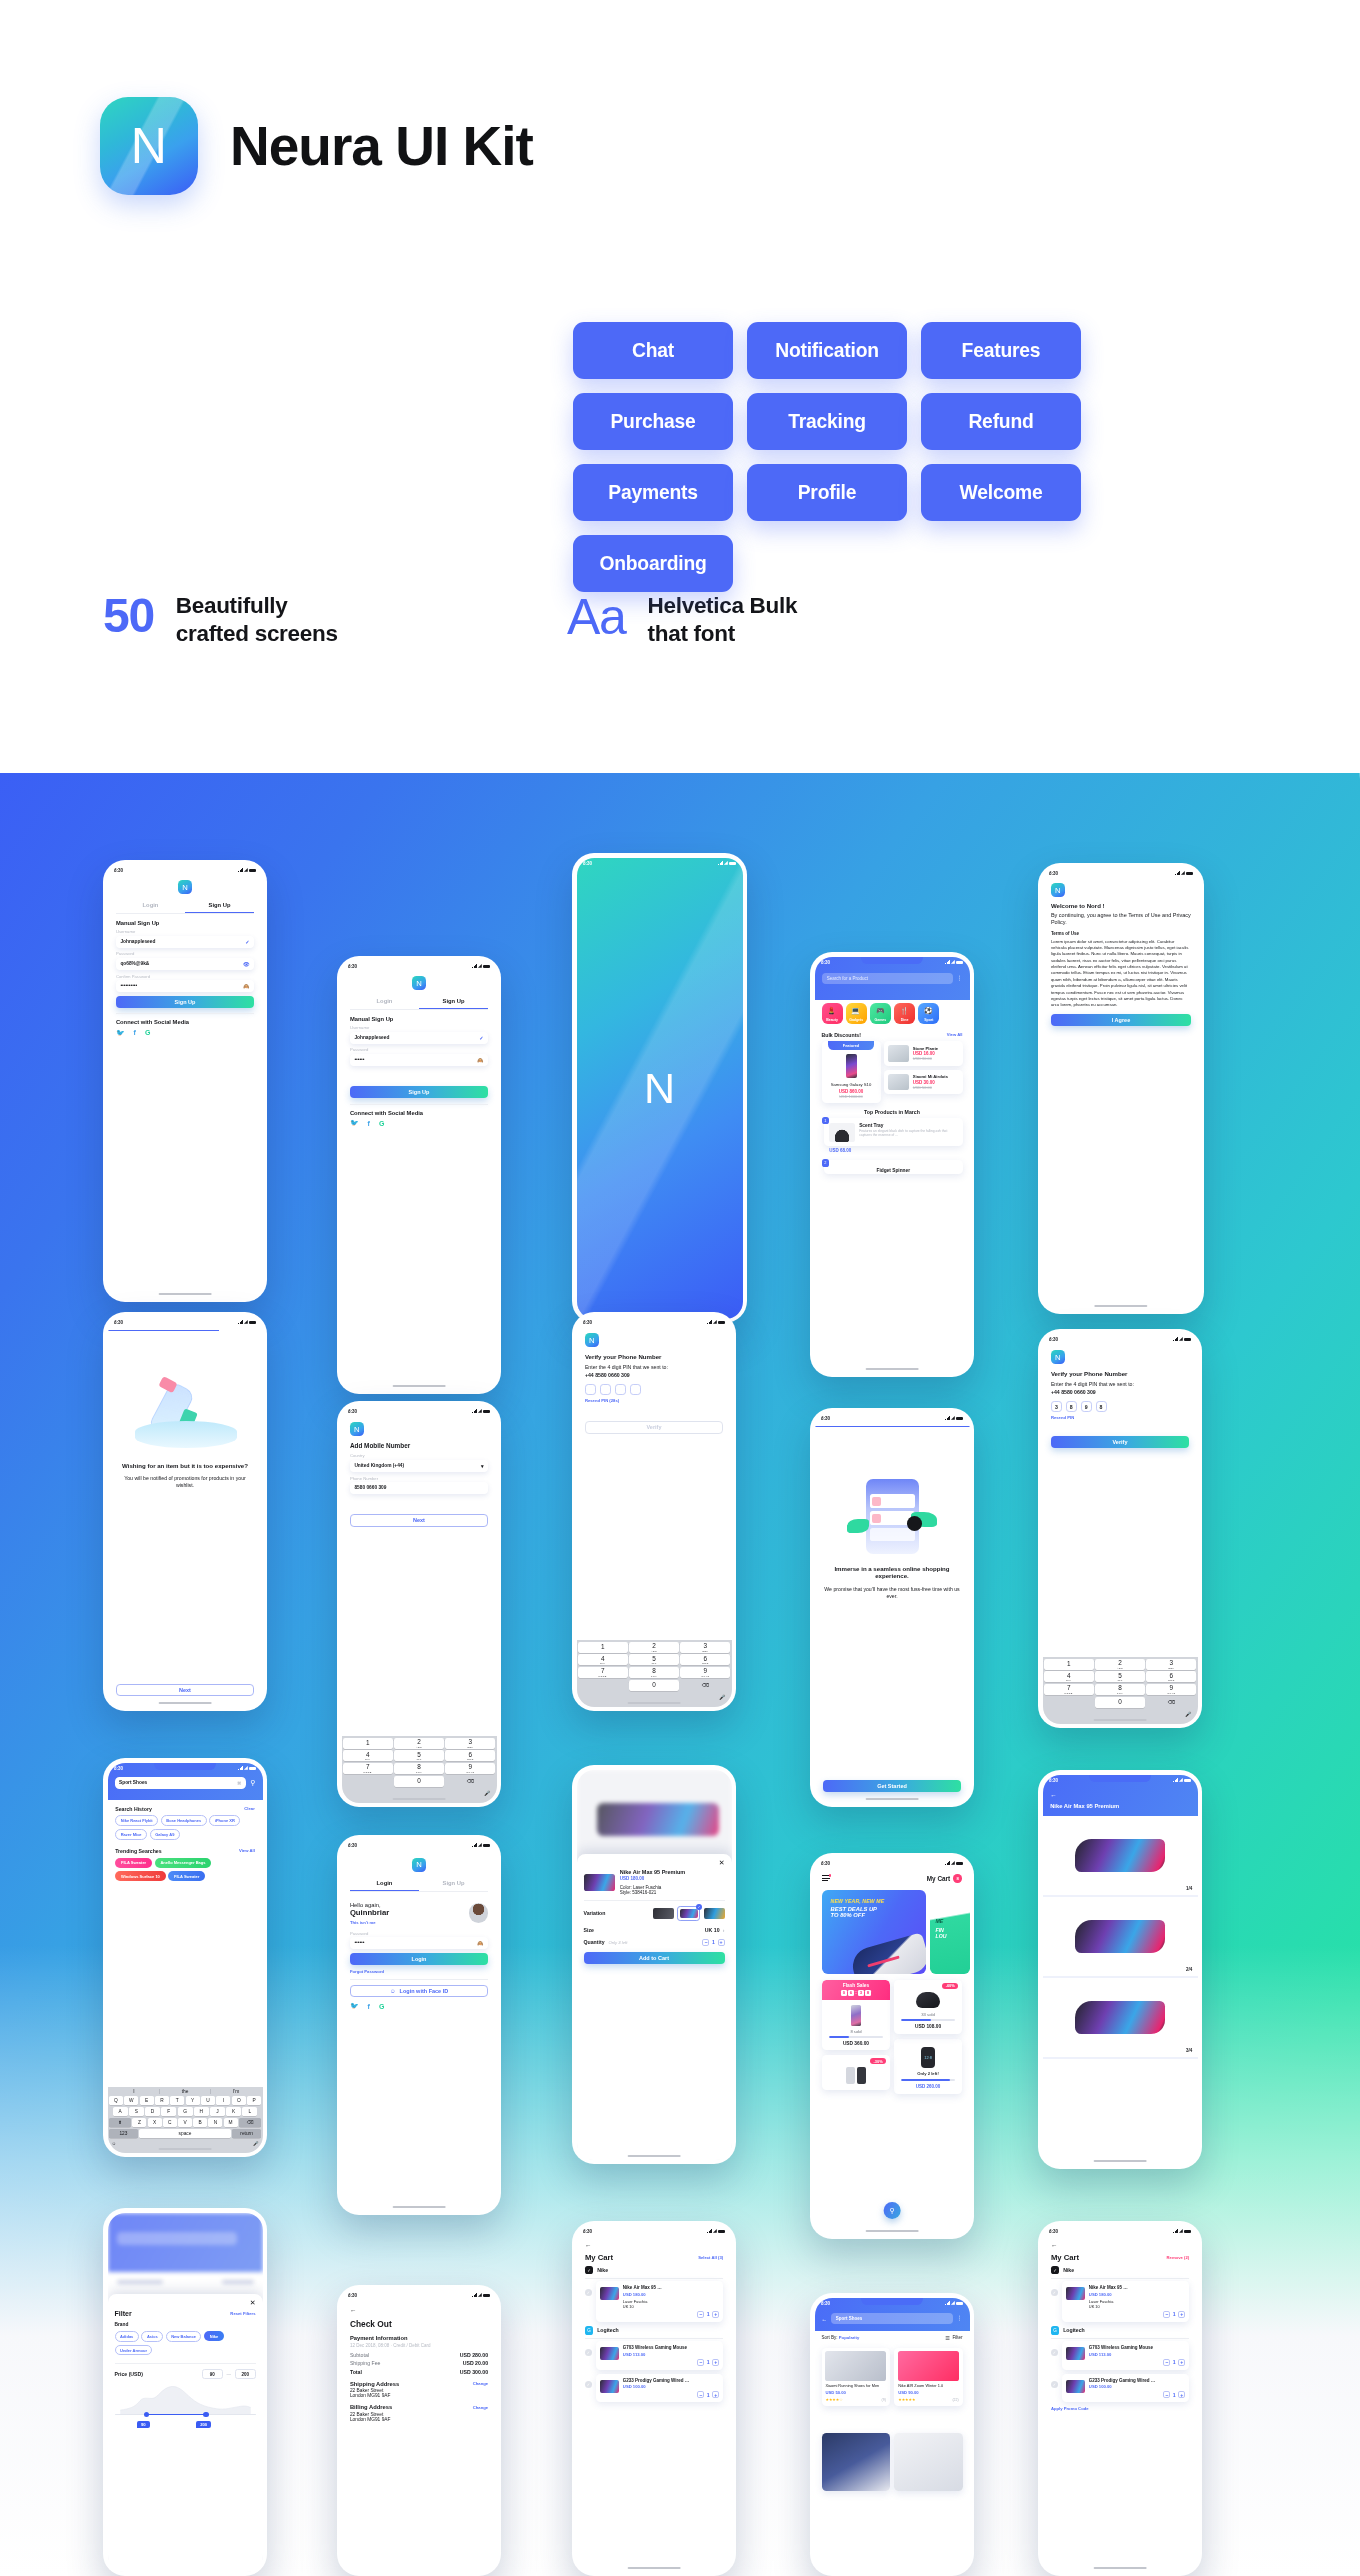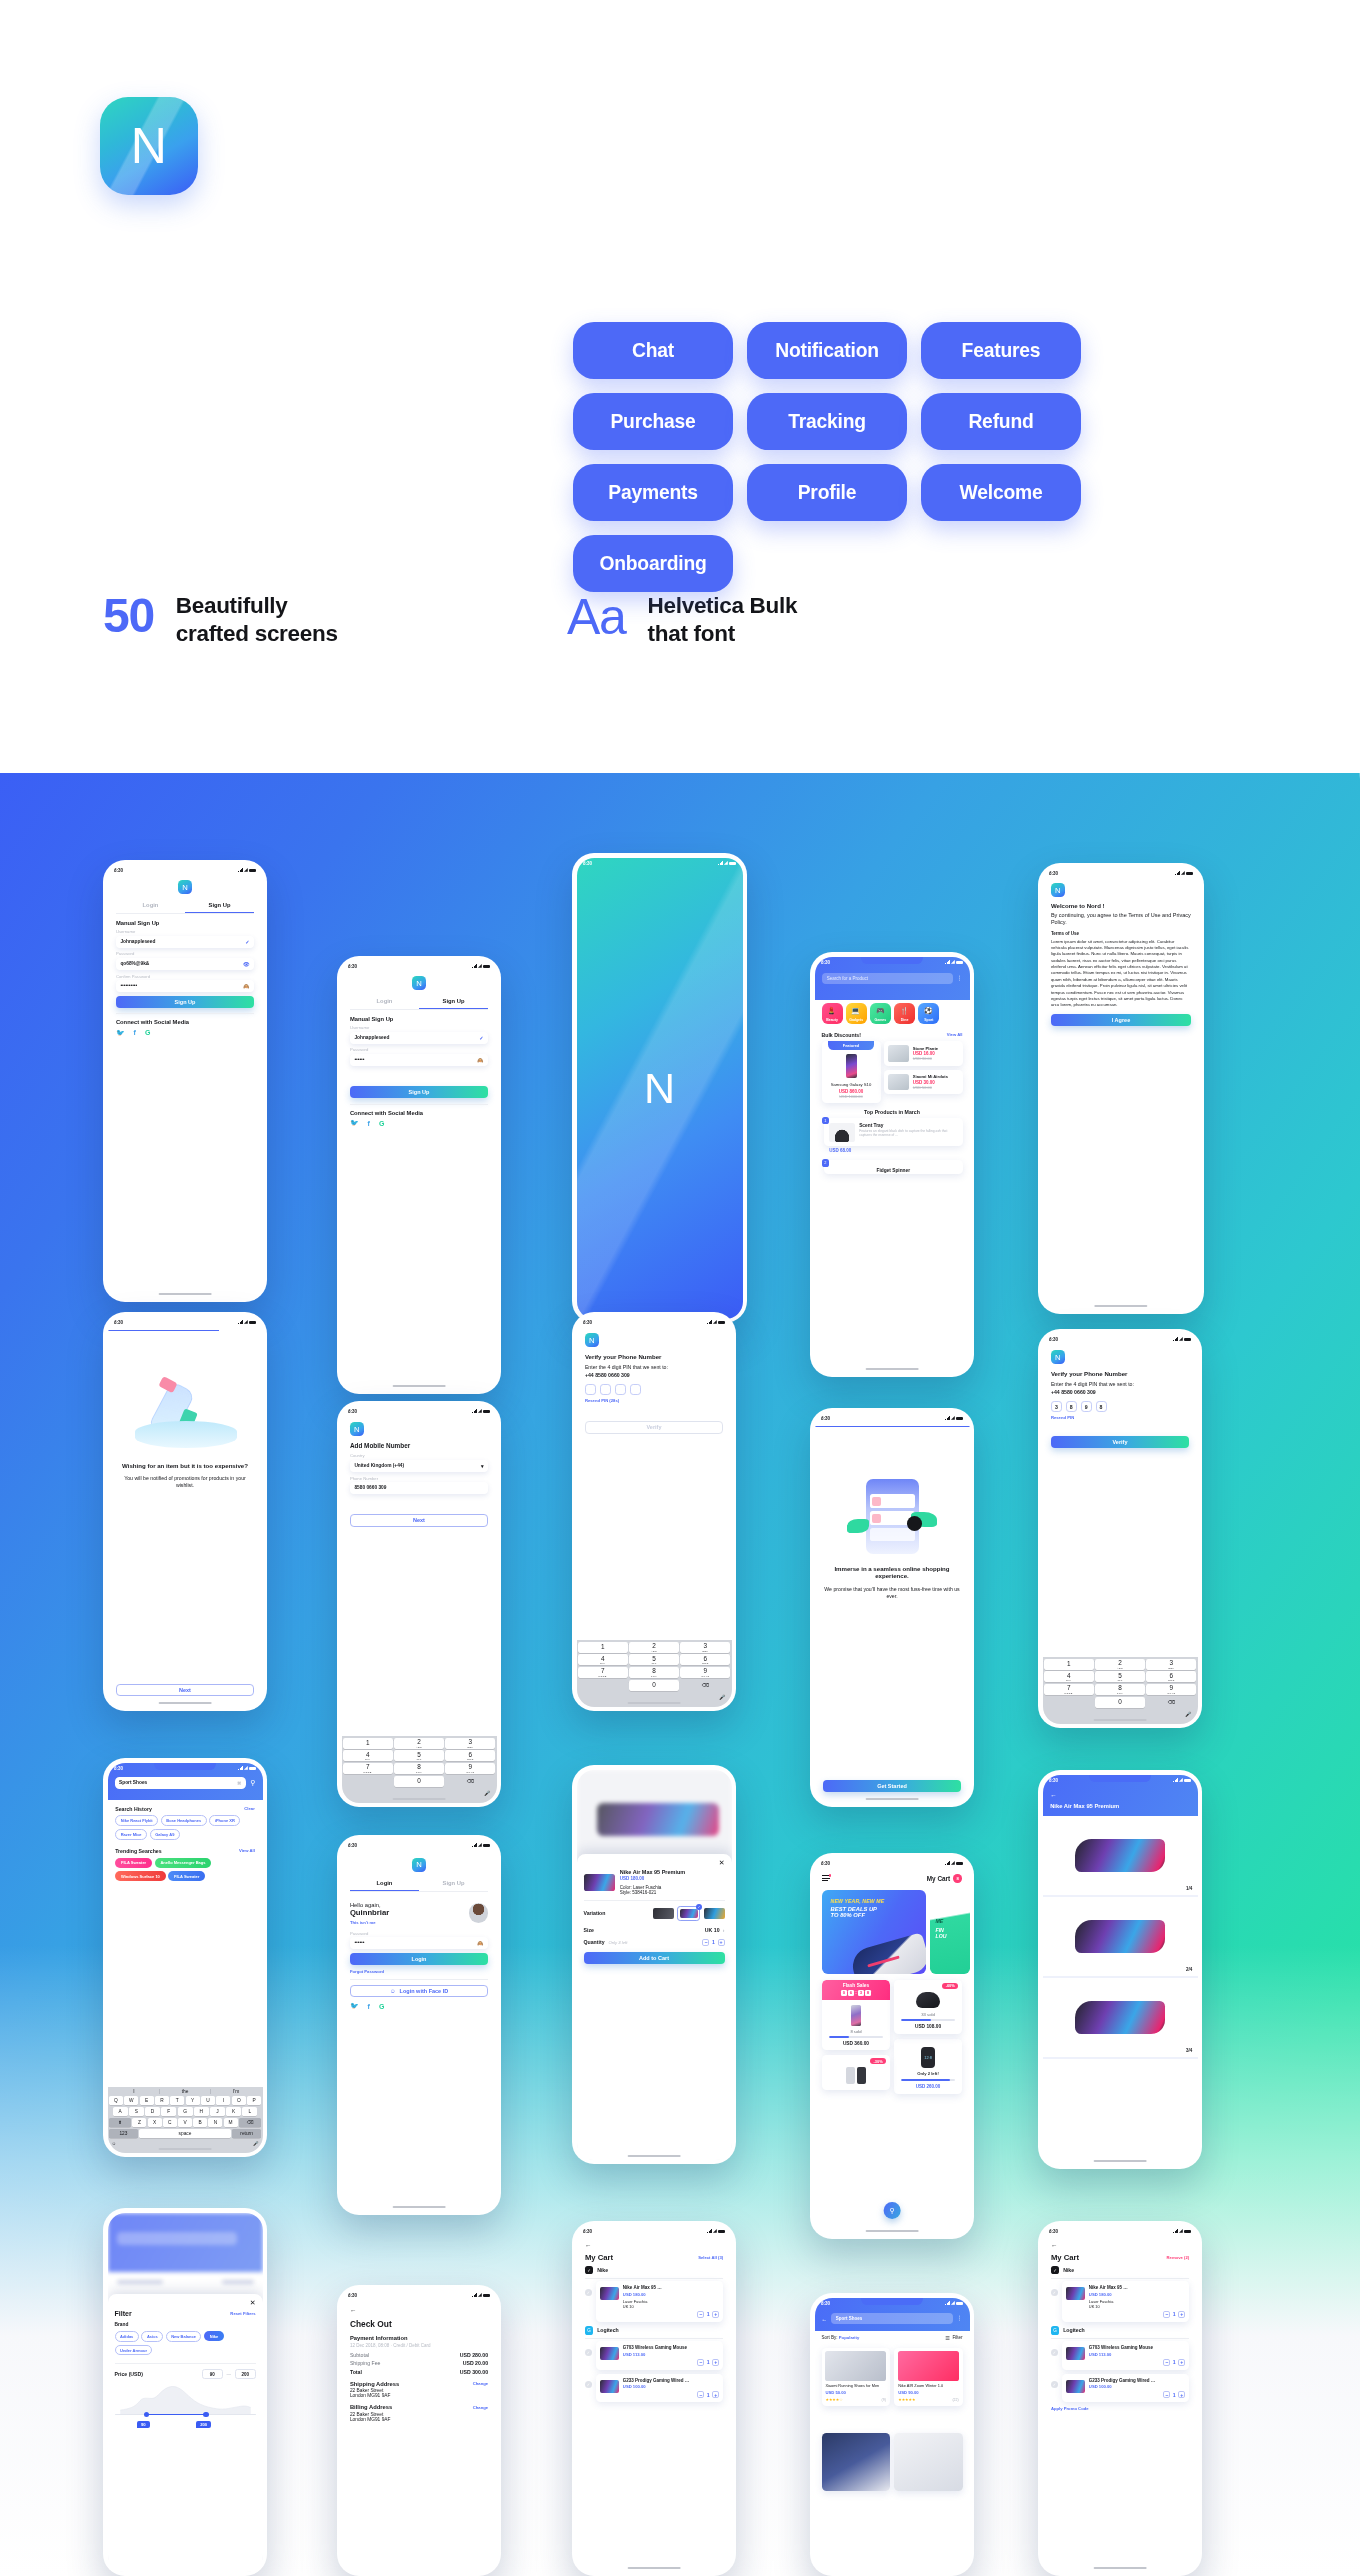--- a/index.html
+++ b/index.html
@@ -31,21 +31,21 @@
   .stat-txt { font-size:22.5px; font-weight:700; color:#141519; line-height:1.25; letter-spacing:-0.3px; }
 
   #stat-categories { left:103px; top:316px; }
   #stat-screens    { left:103px; top:592px; }
   #stat-font       { left:567px; top:592px; }
   #stat-font .stat-num { font-weight:400; font-size:50px; }
 
   .pill-grid { position:absolute; left:573px; top:322px; width:663px;
     display:flex; flex-wrap:wrap; gap:14px 14px; }
   .pill {
-    width:160px; height:57px; border-radius:21px; background:#4d69f7;
+    width:160px; height:57px; border-radius:11px; background:#4d69f7;
     color:#fff; font-size:19.3px; font-weight:700; letter-spacing:-0.2px;
     display:flex; align-items:center; justify-content:center;
     box-shadow:0 9px 22px rgba(77,105,247,.30);
   }
 
   
   .gradient-panel {
     position:absolute; left:0; top:702px; width:1360px; height:1874px;
     background:linear-gradient(127deg,#3b5cf6 0%,#3a74ee 16%,#37a1e4 36%,#2dc8cf 62%,#27e0a9 84%,#22e5a0 100%);
     border-top-right-radius:77px;
@@ -170,20 +170,21 @@
 </style>
 </head>
 <body>
 
 <div class="hero">
   <div class="logo-row">
     <div class="app-logo">
       <div class="sheen"></div>
       <div class="n">N</div>
     </div>
+    <div class="kit-title">Neura UI Kit</div>
   </div>
 
 
   <div class="stat-block" id="stat-screens">
     <div class="stat-num">50</div>
     <div class="stat-txt">
       <div>Beautifully</div>
       <div>crafted screens</div>
     </div>
   </div>

